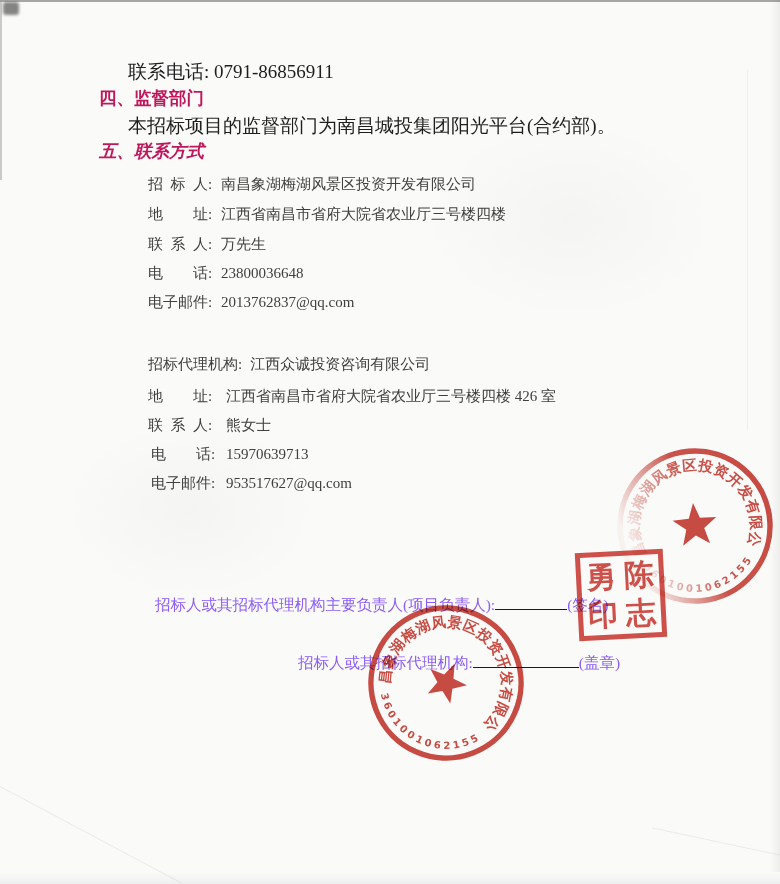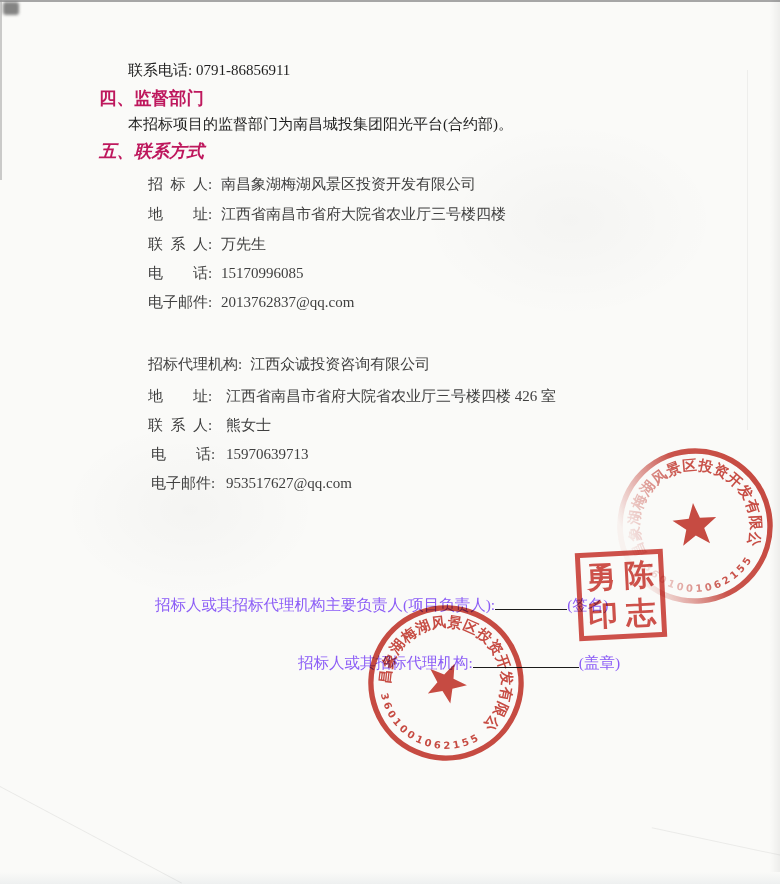--- a/index.html
+++ b/index.html
@@ -13,21 +13,21 @@
   .scan-top{position:absolute;left:0;top:0;width:780px;height:2px;background:#7a7a7a;opacity:.65;}
   .scan-left{position:absolute;left:0;top:0;width:2px;height:180px;background:#9a9a9a;opacity:.5;}
   .corner-smudge{position:absolute;left:3px;top:2px;width:16px;height:13px;background:#5d5d5d;border-radius:3px;filter:blur(1.5px);opacity:.75;}
   .scan-bottom{position:absolute;left:0;bottom:0;width:780px;height:12px;background:linear-gradient(#fafaf8,#eef0f0);}
   .scan-right{position:absolute;right:0;top:0;width:10px;height:884px;background:linear-gradient(90deg,rgba(0,0,0,0),rgba(0,0,0,.05));}
   .crease1{position:absolute;left:-30px;top:770px;width:240px;height:1px;background:rgba(90,90,90,.10);transform:rotate(28deg);transform-origin:left top;}
   .crease2{position:absolute;left:747px;top:70px;width:1px;height:360px;background:rgba(90,90,90,.07);}
   .crease3{position:absolute;left:650px;top:845px;width:170px;height:1px;background:rgba(90,90,90,.09);transform:rotate(12deg);}
   .blotch{position:absolute;border-radius:50%;background:radial-gradient(rgba(0,0,0,.025),rgba(0,0,0,0) 70%);}
 
-  .txt{position:absolute;white-space:pre;font-size:15px;line-height:1.2;color:#1e1e1e;}
+  .txt{position:absolute;white-space:pre;font-size:19px;line-height:1.2;color:#1e1e1e;}
   .heading{font-weight:bold;font-size:17.5px;color:#be185d;}
   .crow{position:absolute;left:148px;font-size:15px;white-space:pre;color:#404040;}
   .crow .lab{display:inline-block;min-width:70px;white-space:pre;}
   .crow.t .val{margin-left:3px;}
   .crow.a .val{margin-left:8px;}
 
   .sigline{position:absolute;font-size:15.5px;white-space:pre;color:#8b5cf6;}
   .uline{display:inline-block;border-bottom:1.6px solid #1b1b1b;height:1em;vertical-align:baseline;}
 
   .stamp{position:absolute;mix-blend-mode:multiply;opacity:.9;}
@@ -63,21 +63,21 @@
 <div class="txt" style="left:128px;top:61px;"><span>联系电话:</span><span> </span><span>0791-86856911</span></div>
 
 <div class="txt heading" style="left:99px;top:88px;">四、监督部门</div>
 <div class="txt" style="left:128px;top:115px;">本招标项目的监督部门为南昌城投集团阳光平台(合约部)。</div>
 
 <div class="txt heading" style="left:99px;top:141px;font-style:italic;">五、联系方式</div>
 
 <div class="crow t" style="top:175px;"><span class="lab">招 标 人:</span><span class="val">南昌象湖梅湖风景区投资开发有限公司</span></div>
 <div class="crow t" style="top:205px;"><span class="lab">地　　址:</span><span class="val">江西省南昌市省府大院省农业厅三号楼四楼</span></div>
 <div class="crow t" style="top:235px;"><span class="lab">联 系 人:</span><span class="val">万先生</span></div>
-<div class="crow t" style="top:264px;"><span class="lab">电　　话:</span><span class="val">15170996085</span></div>
+<div class="crow t" style="top:264px;"><span class="lab">电　　话:</span><span class="val">23800036648</span></div>
 <div class="crow t" style="top:293px;"><span class="lab">电子邮件:</span><span class="val">2013762837@qq.com</span></div>
 
 <div class="crow a" style="top:355px;"><span class="lab">招标代理机构:</span><span class="val">江西众诚投资咨询有限公司</span></div>
 <div class="crow a" style="top:387px;"><span class="lab">地　　址:</span><span class="val">江西省南昌市省府大院省农业厅三号楼四楼 426 室</span></div>
 <div class="crow a" style="top:416px;"><span class="lab">联 系 人:</span><span class="val">熊女士</span></div>
 <div class="crow a" style="top:445px;text-align:center;"><span class="lab">电　　话:</span><span class="val">15970639713</span></div>
 <div class="crow a" style="top:474px;text-align:center;"><span class="lab">电子邮件:</span><span class="val">953517627@qq.com</span></div>
 
 <div class="sigline" style="left:155px;top:593px;"><span>招标人或其招标代理机构主要负责人(项目负责人):</span><span class="uline" style="width:72px;"></span><span>(签名)</span></div>
 

